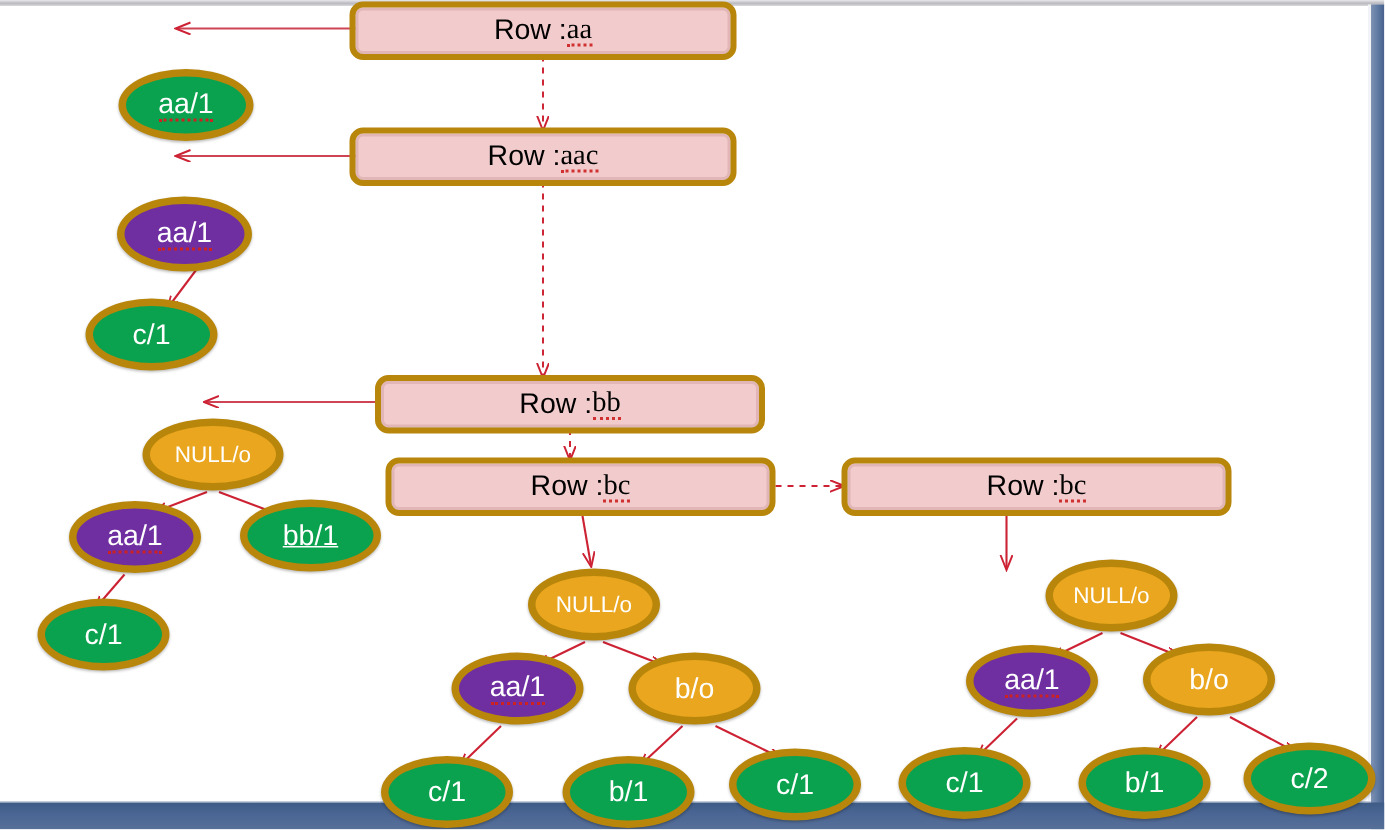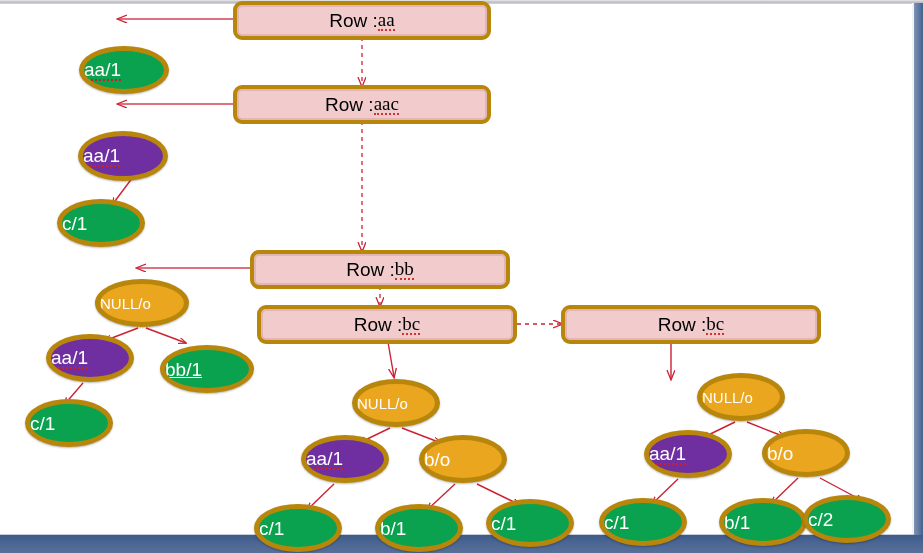--- a/index.html
+++ b/index.html
@@ -84,21 +84,21 @@
   }
 
   
   .node {
     position: absolute;
     box-sizing: border-box;
     border-radius: 50%;
     border: 5px solid #b8860b;
     display: flex;
     align-items: center;
-    justify-content: flex-start;
+    justify-content: center;
     color: #ffffff;
     font-family: "Liberation Sans", sans-serif;
     line-height: 1;
     text-align: center;
     box-shadow: 0 1px 2px rgba(0,0,0,0.28);
     z-index: 6;
     overflow: hidden;
   }
   .node .lbl { display: inline-block; }
   .node.green  { background: #0aa24e; }
@@ -199,21 +199,21 @@
   <div class="node green big" style="left: 57px; top: 199px; width: 88px; height: 48px;">
       <span class="lbl">c/1</span>
     </div>
 
   <div class="node orange small" style="left: 95px; top: 279px; width: 94px; height: 48px;">
       <span class="lbl">NULL/o</span>
     </div>
   <div class="node purple big" style="left: 46px; top: 334px; width: 88px; height: 48px;">
       <span class="lbl underline-squig">aa/1</span>
     </div>
-  <div class="node green big" style="left: 160px; top: 345px; width: 94px; height: 48px; text-decoration: underline;">
+  <div class="node green big" style="left: 160px; top: 333px; width: 94px; height: 48px; text-decoration: underline;">
       <span class="lbl">bb/1</span>
     </div>
   <div class="node green big" style="left: 25px; top: 399px; width: 88px; height: 48px;">
       <span class="lbl">c/1</span>
     </div>
 
   <div class="node orange small" style="left: 352px; top: 379px; width: 88px; height: 48px;">
       <span class="lbl">NULL/o</span>
     </div>
   <div class="node purple big" style="left: 301px; top: 435px; width: 88px; height: 48px;">
@@ -240,19 +240,19 @@
     </div>
   <div class="node orange big" style="left: 762px; top: 429px; width: 88px; height: 48px;">
       <span class="lbl">b/o</span>
     </div>
   <div class="node green big" style="left: 599px; top: 498px; width: 88px; height: 48px;">
       <span class="lbl">c/1</span>
     </div>
   <div class="node green big" style="left: 719px; top: 498px; width: 88px; height: 48px;">
       <span class="lbl">b/1</span>
     </div>
-  <div class="node green big" style="left: 803px; top: 495px; width: 88px; height: 48px;">
+  <div class="node green big" style="left: 829px; top: 495px; width: 88px; height: 48px;">
       <span class="lbl">c/2</span>
     </div>
 
   <div id="bottom-band-hi"></div>
   <div id="bottom-band"></div>
 </div>
 
 </body></html>

